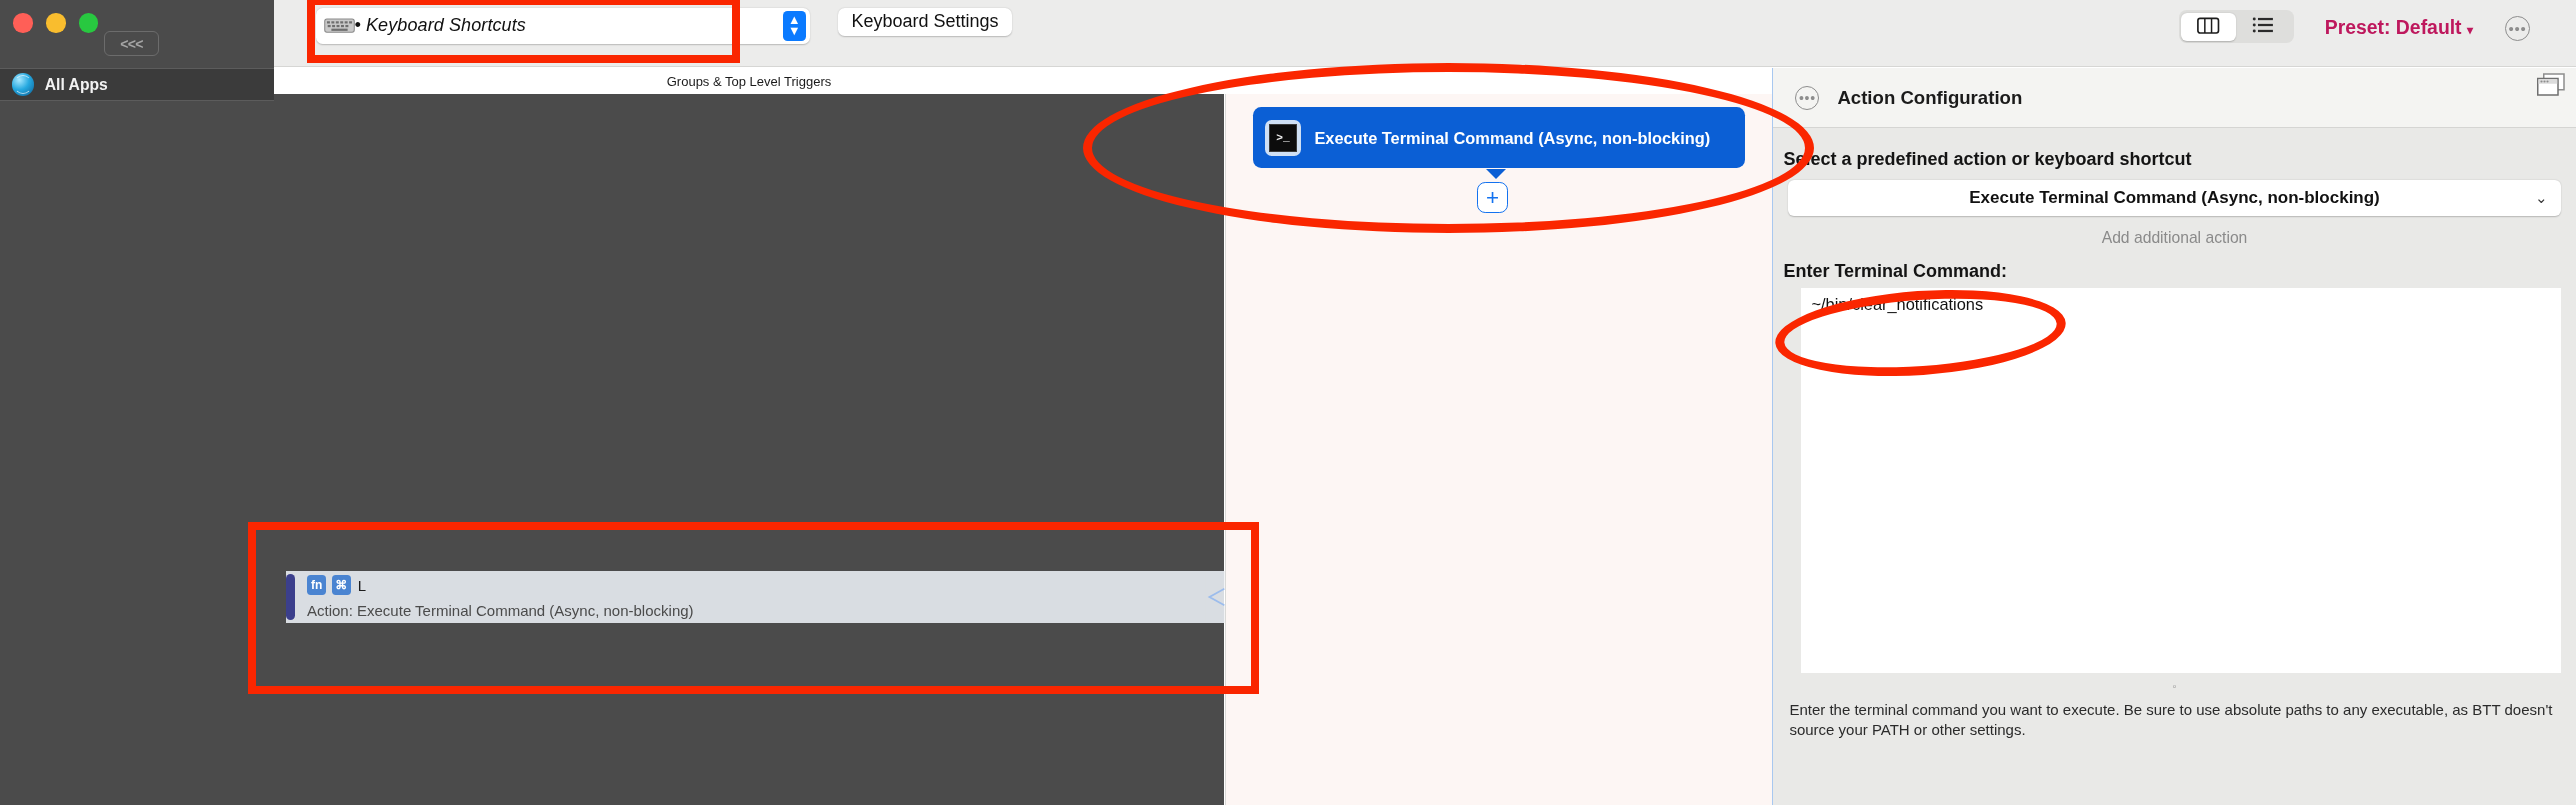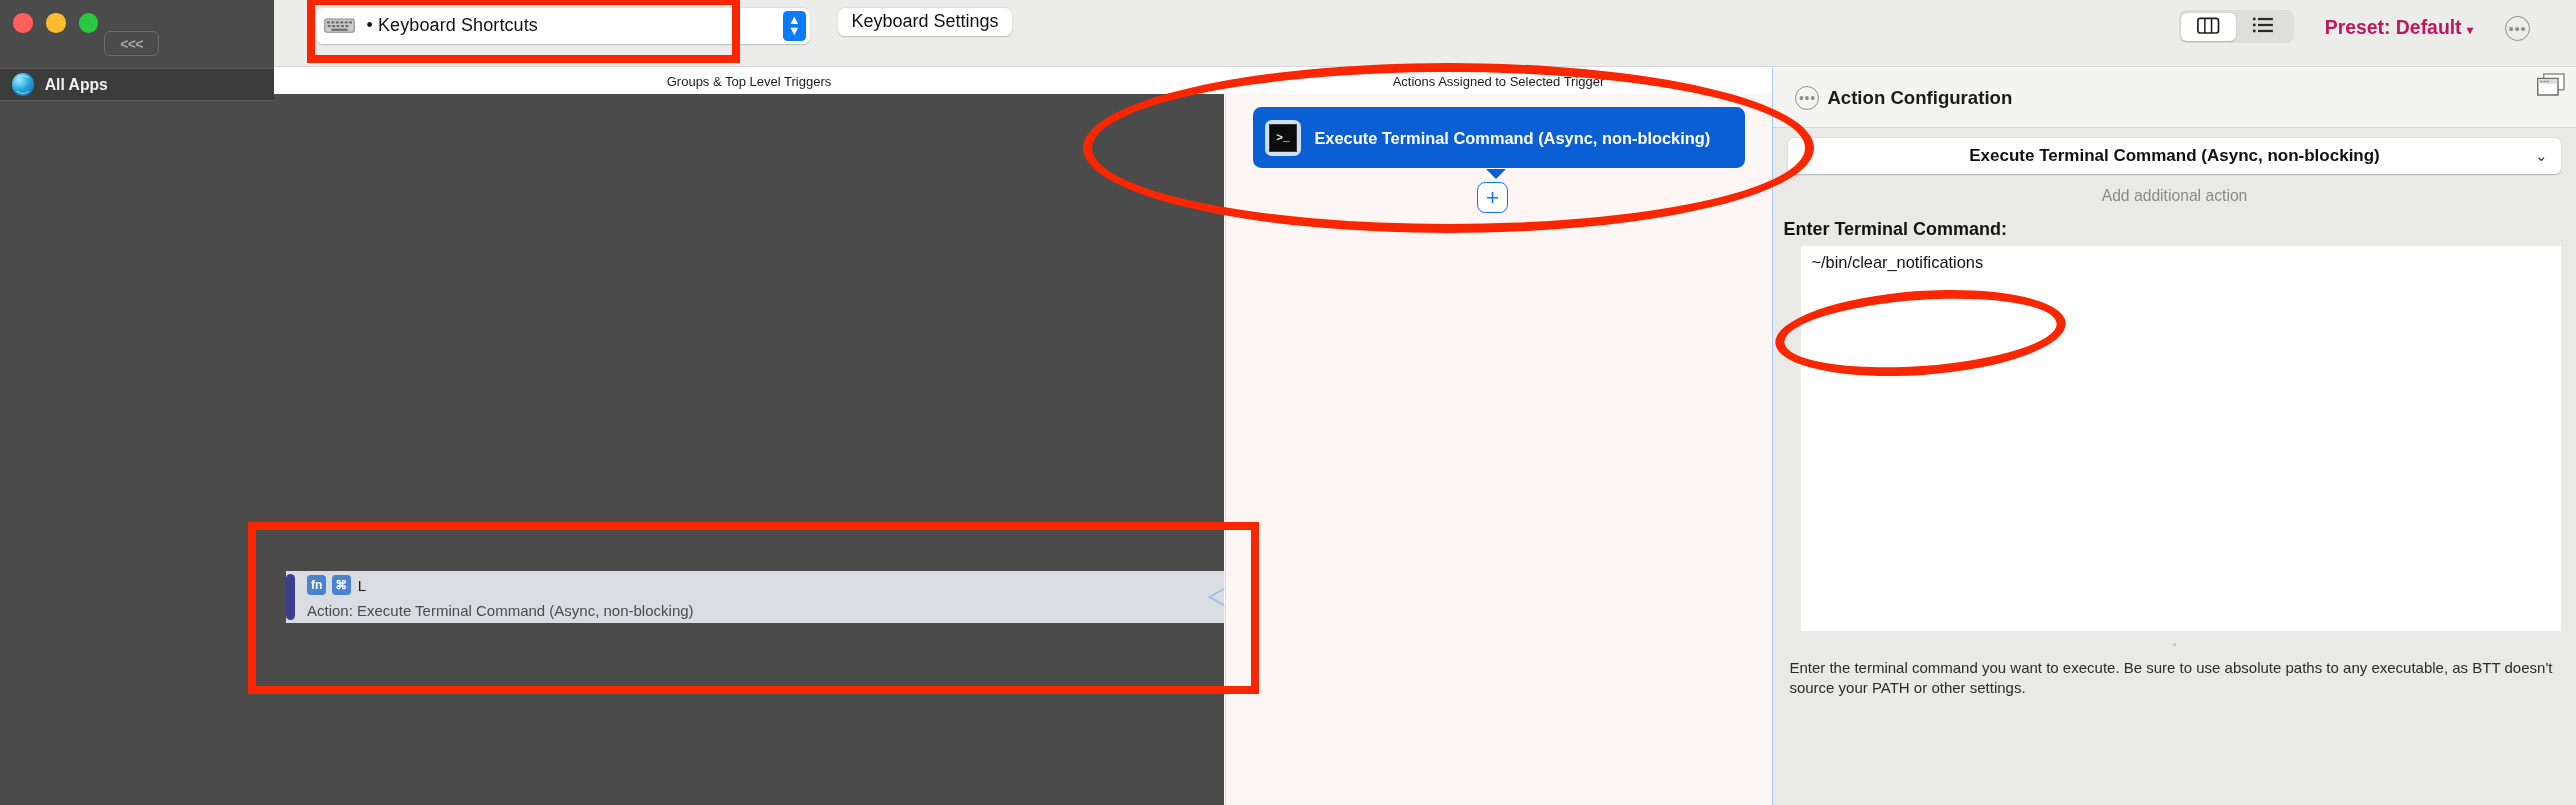--- a/index.html
+++ b/index.html
@@ -34,21 +34,21 @@
     background: #ececeb;
     border-bottom: 0.7px solid #d6d6d4;
   }
   .popup-wrap { position: absolute; left: 42px; top: 7.5px; }
   .popup {
     width: 494px; height: 36px; background: #ffffff;
     border-radius: 6.7px; box-shadow: 0 0.7px 1.5px rgba(0,0,0,.22);
     display: flex; align-items: center; padding-left: 7.5px; position: relative;
   }
   .kbd-icon { width: 31px; height: 19.4px; position: relative; flex: none; }
-  .popup-label { font-size: 18px; color: #111; margin-left: 12px; letter-spacing: 0.1px; }
+  .popup-label { font-size: 18px; color: #111; margin-left: 0; letter-spacing: 0.1px; font-style: italic; }
   .stepper {
     position: absolute; right: 4.5px; top: 3px; width: 22.4px; height: 30px;
     background: #0a7aff; border-radius: 4.5px; color: #fff;
     display: flex; flex-direction: column; align-items: center;
     justify-content: center; line-height: .85; font-size: 12.7px;
   }
   .kb-settings {
     position: absolute; left: 564px; top: 7.5px;
     height: 28px; padding: 0 13.4px; background: #ffffff;
     border-radius: 6.7px; box-shadow: 0 0.7px 1.5px rgba(0,0,0,.22);
@@ -178,21 +178,21 @@
   }
   .config-head {
     height: 60px; background: #f4f4f2; border-bottom: 0.7px solid #d5d5d3;
     display: flex; align-items: center; padding-left: 22.4px; position: relative;
   }
   .cfg-dots {
     width: 24px; height: 24px; border-radius: 50%; border: 1.5px solid #8d8d8d;
     color: #8d8d8d; display: flex; align-items: center; justify-content: center;
     font-size: 14px; letter-spacing: 0.7px; line-height: 0; flex: none;
   }
-  .config-title { font-size: 18.6px; font-weight: 700; color: #1b1b1b; margin-left: 8px; }
+  .config-title { font-size: 18.6px; font-weight: 700; color: #1b1b1b; margin-left: 18px; }
   .win-icon { position: absolute; right: 9px; top: 3px; width: 36px; height: 30px; }
 
   .cfg-section-label {
     font-size: 18px; font-weight: 700; color: #141414;
     padding: 21px 0 0 10.4px;
   }
   .select-row { padding: 10.4px 15px 0 15px; }
   .select-box {
     height: 36px; background: #ffffff; border-radius: 6px;
     box-shadow: 0 0.7px 1.5px rgba(0,0,0,.22); position: relative;
@@ -308,21 +308,20 @@
 
     <div class="preset">
       <span>Preset: Default</span>
       <span class="caret">▾</span>
     </div>
 
     <div class="more-circle">•••</div>
   </div>
 
   <div class="colhead" id="colhead-groups">Groups &amp; Top Level Triggers</div>
-  <div class="colhead" id="colhead-actions">Actions Assigned to Selected Trigger</div>
 
   <div class="sidebar">
     <div class="sb-item">
       <span class="globe"></span>
       <span class="sb-label">All Apps</span>
     </div>
   </div>
 
   <div class="groups-panel">
     <div class="trigger-row">
@@ -364,20 +363,21 @@
           <rect x="10" y="11" width="25" height="6" fill="#dcdcdc"></rect>
           <g fill="#8d8d8d">
               <circle cx="14" cy="14" r="1.4"></circle>
               <circle cx="18" cy="14" r="1.4"></circle>
               <circle cx="22" cy="14" r="1.4"></circle>
             </g>
         </svg>
       </span>
     </div>
 
+    <div class="cfg-section-label">Select a predefined action or keyboard shortcut</div>
 
     <div class="select-row">
       <div class="select-box">
         <span class="txt">Execute Terminal Command (Async, non-blocking)</span>
         <span class="chev">⌄</span>
       </div>
     </div>
 
     <div class="add-action">Add additional action</div>
 

